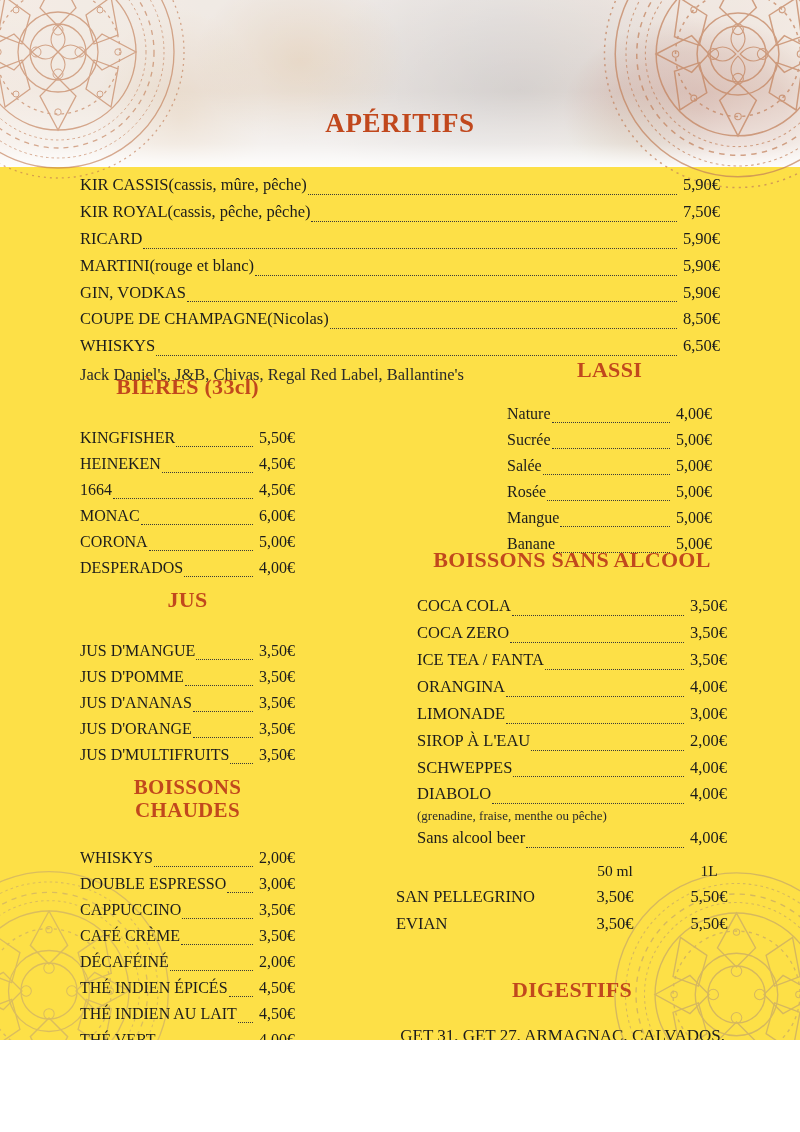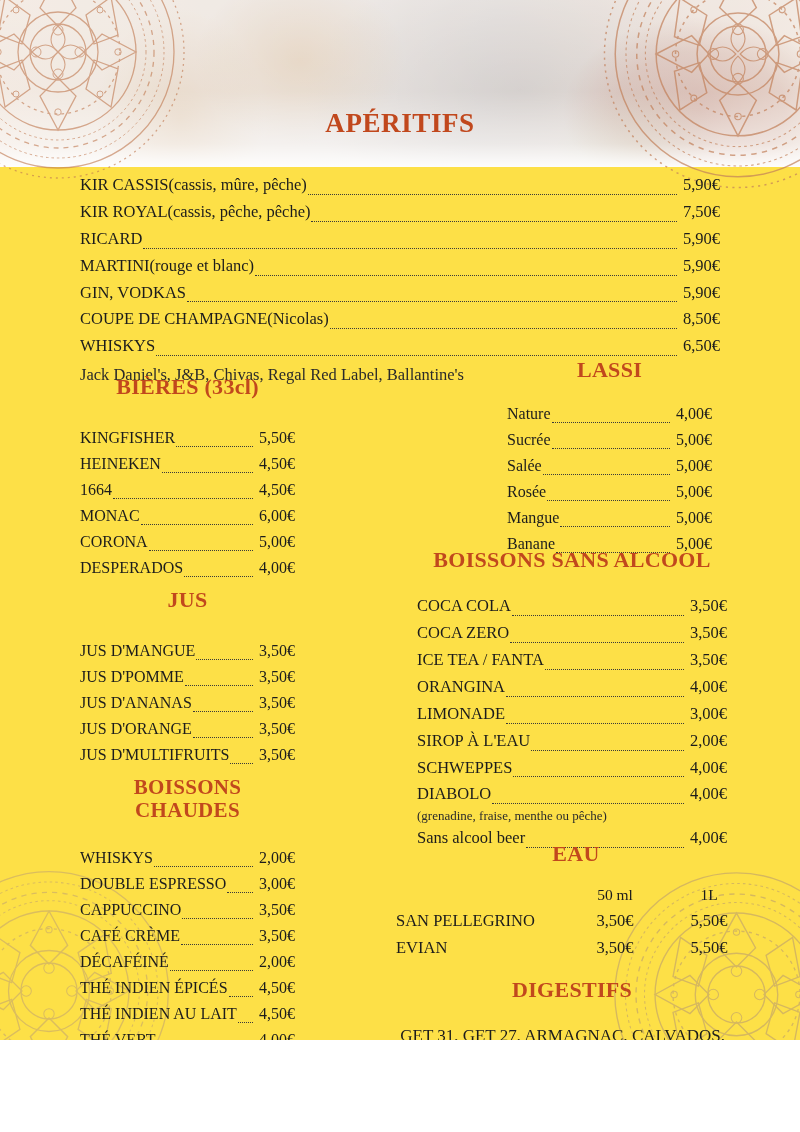--- a/index.html
+++ b/index.html
@@ -614,21 +614,20 @@
       </div>
     <div class="subnote">(grenadine, fraise, menthe ou pêche)</div>
     <div class="row">
       <span class="nm">Sans alcool beer</span>
       <span class="dots"></span>
       <span class="pr">4,00€</span>
     </div>
   </div>
 
   <div class="blk" id="eau">
-    <div class="sec-title">EAU</div>
     <table class="eau-table">
       <thead>
         <tr>
           <th class="lbl"></th>
           <th>50 ml</th>
           <th>1L</th>
         </tr>
       </thead>
       <tbody>
           <tr>

